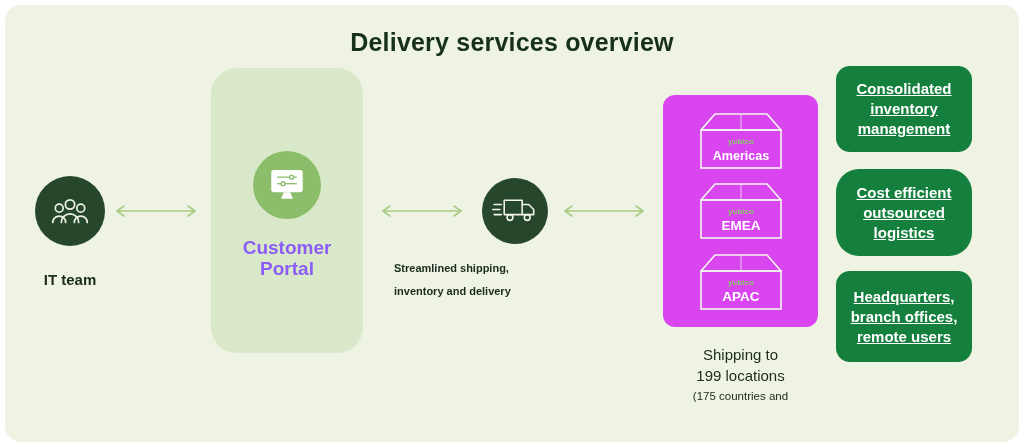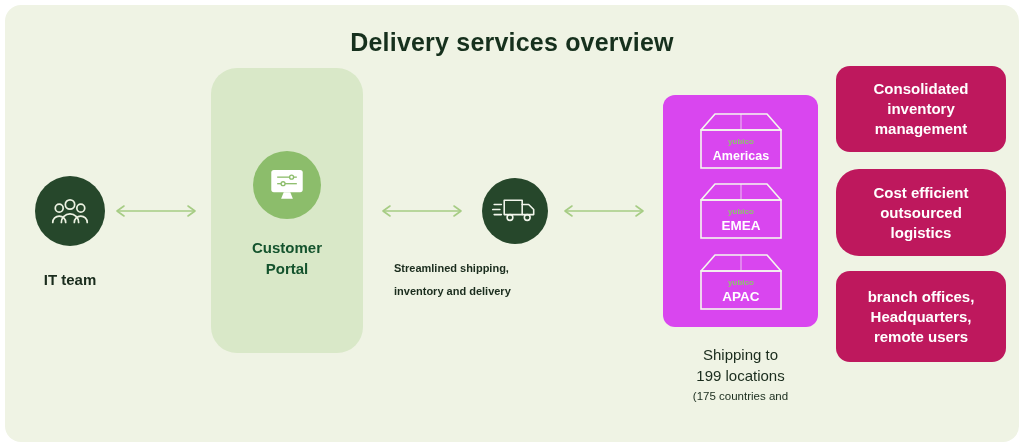--- a/index.html
+++ b/index.html
@@ -30,21 +30,21 @@
   #arrow-1{left:108px;top:203px;}
   #arrow-2{left:374px;top:203px;}
   #arrow-3{left:556px;top:203px;}
   #portal-panel{
     position:absolute;left:211px;top:68px;width:152px;height:285px;
     border-radius:26px;background:#d9e8c8;
   }
   #portal-circle{left:253px;top:151px;width:68px;height:68px;}
   .portal-label{
     position:absolute;left:211px;top:237px;width:152px;text-align:center;
-    font-size:15px;font-weight:bold;color:#14532d;line-height:21px;
+    font-size:19px;font-weight:bold;color:#8b5cf6;line-height:21px;
   }
   #truck-circle{left:482px;top:178px;width:66px;height:66px;}
   .shipping-label{
     position:absolute;left:394px;top:257px;width:240px;text-align:left;
     font-size:11px;font-weight:bold;color:#1a2c1d;line-height:23px;
   }
   #regions-panel{
     position:absolute;left:663px;top:95px;width:155px;height:232px;
     background:#d946ef;border-radius:12px;
     display:flex;flex-direction:column;align-items:center;
@@ -54,23 +54,23 @@
   .pkg-text{font-family:"Liberation Sans",sans-serif;}
   .ship-caption{
     position:absolute;left:653px;top:344px;width:175px;text-align:center;
     font-size:15px;font-weight:normal;color:#1a2c1d;line-height:21px;
   }
   .ship-sub{
     position:absolute;left:653px;top:389px;width:175px;text-align:center;
     font-size:11.5px;color:#1a2c1d;line-height:15px;
   }
   .benefit{
-    position:absolute;left:836px;width:170px;border-radius:14px;background:#be185d;
+    position:absolute;left:836px;width:136px;border-radius:14px;background:#15803d;
     color:#ffffff;font-weight:bold;font-size:15px;text-align:center;
-    display:flex;flex-direction:column;justify-content:center;line-height:20px;
+    display:flex;flex-direction:column;justify-content:center;line-height:20px;text-decoration:underline;
   }
   #benefit-1{top:66px;height:86px;}
   #benefit-2{top:169px;height:87px;border-radius:23px;}
   #benefit-3{top:271px;height:91px;}
 </style>
 </head>
 <body>
 
 <div class="canvas">
   <div class="board"></div>
@@ -185,18 +185,18 @@
     <div>Consolidated</div>
     <div>inventory</div>
     <div>management</div>
   </div>
   <div class="benefit" id="benefit-2">
     <div>Cost efficient</div>
     <div>outsourced</div>
     <div>logistics</div>
   </div>
   <div class="benefit" id="benefit-3">
+    <div>Headquarters,</div>
     <div>branch offices,</div>
-    <div>Headquarters,</div>
     <div>remote users</div>
   </div>
 
 </div>
 
 </body></html>

